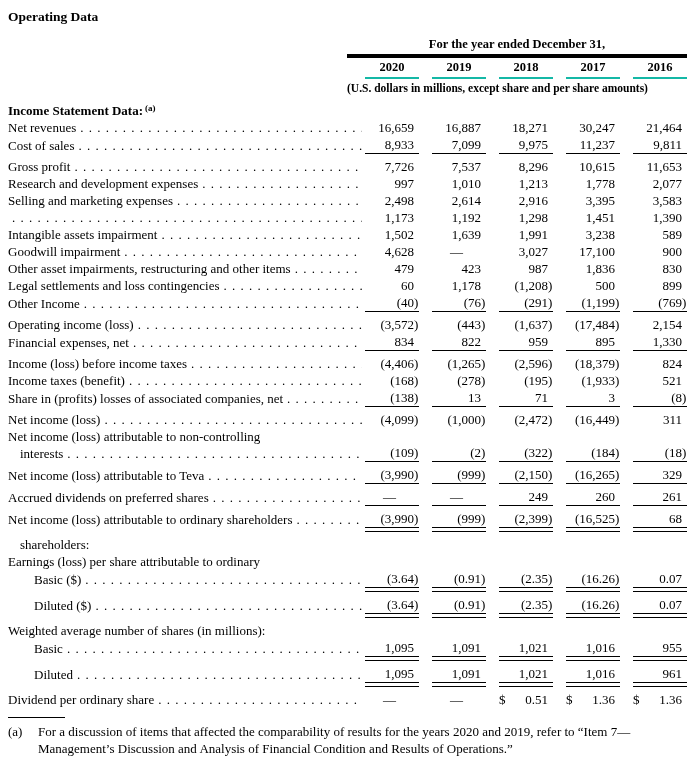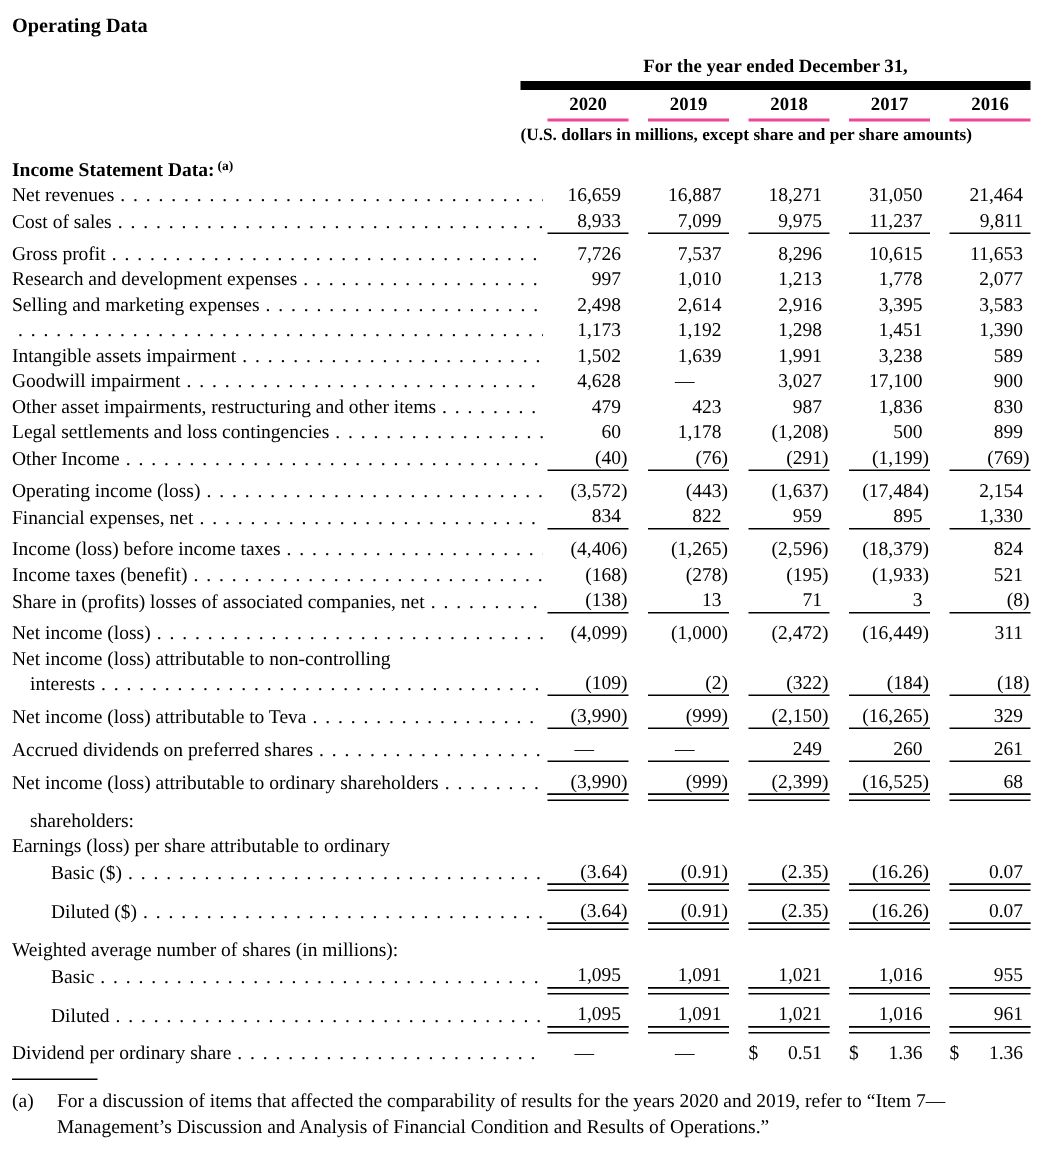--- a/index.html
+++ b/index.html
@@ -8,27 +8,27 @@
     padding:8px 8px 0 8px; overflow:hidden;
     color:#000; font-family:"Liberation Serif", serif; font-size:13px;
   }
   .b { font-weight:bold; }
   .page-title { font-size:13.5px; font-weight:bold; line-height:17px; }
 
   
   .hdr { margin-left:auto; width:340px; margin-top:12px; }
   .spanner {
     text-align:center; font-weight:bold; font-size:12.5px; line-height:15px;
-    padding-bottom:2px; border-bottom:6px solid #000000;
+    padding-bottom:2px; border-bottom:4px solid #000000;
   }
   .years { display:flex; padding-left:18px; margin-top:2px; }
   .year {
     width:54px; margin-left:13px; text-align:center; font-weight:bold;
     font-size:12.5px; line-height:15px; padding-bottom:2px;
-    border-bottom:2px solid #ec4899; box-sizing:border-box;
+    border-bottom:2px solid #14b8a6; box-sizing:border-box;
   }
   .year:first-child { margin-left:0; }
   .units {
     text-align:left; font-weight:bold; font-size:11.5px; line-height:15px;
     white-space:nowrap; padding-top:2px;
   }
 
   
   .tbl { margin-top:6px; }
   .row { display:flex; align-items:flex-end; }
@@ -106,21 +106,21 @@
           </div>
           <div class="cell u-none">
             <span>16,887</span>
             <span class="paren"></span>
           </div>
           <div class="cell u-none">
             <span>18,271</span>
             <span class="paren"></span>
           </div>
           <div class="cell u-none">
-            <span>31,050</span>
+            <span>30,247</span>
             <span class="paren"></span>
           </div>
           <div class="cell u-none">
             <span>21,464</span>
             <span class="paren"></span>
           </div>
         </div>
       </div>
       <div class="row ub">
         <div class="labels">

